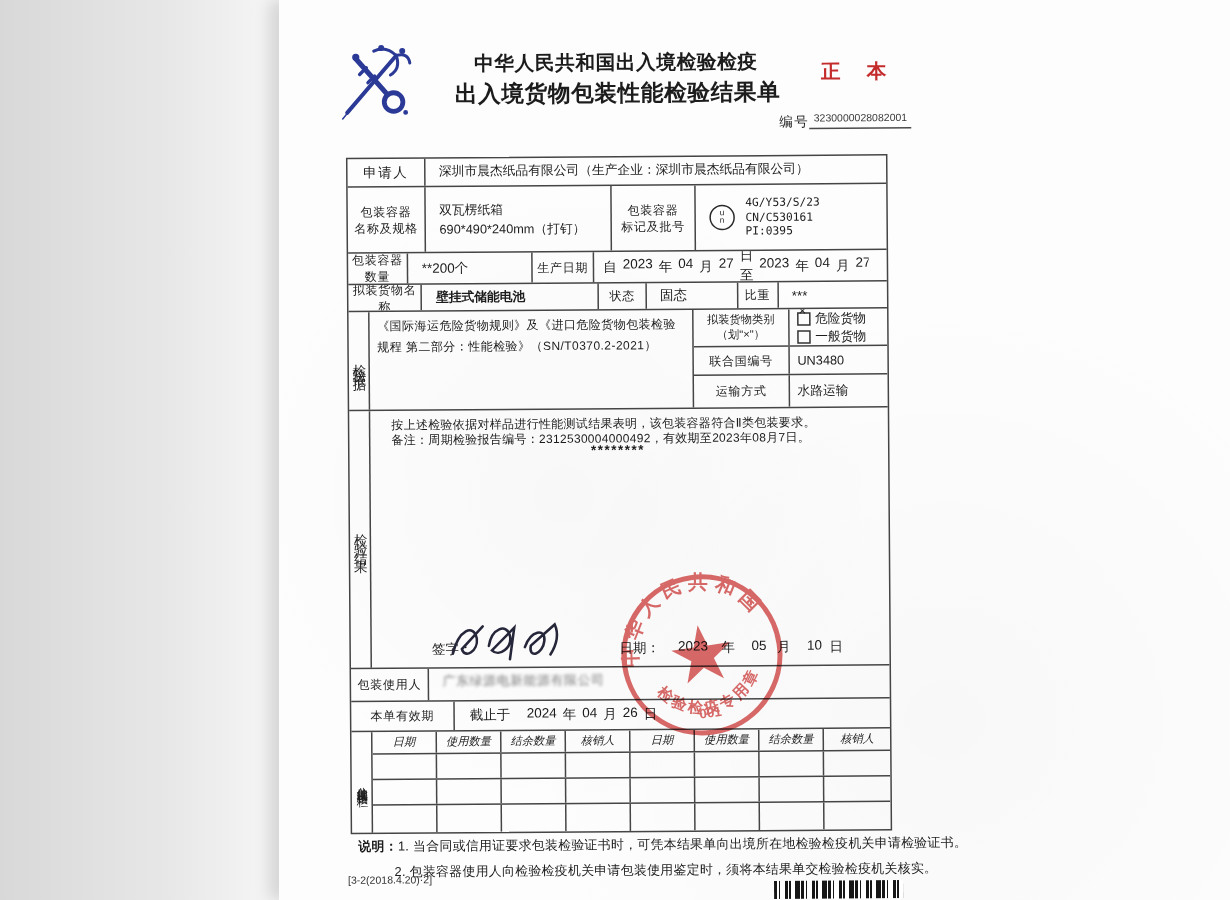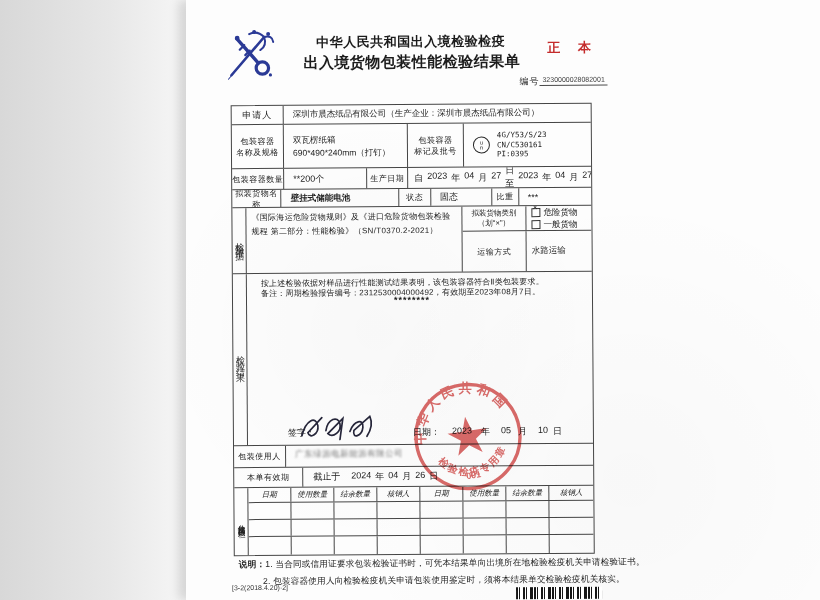--- a/index.html
+++ b/index.html
@@ -128,21 +128,21 @@
         </span>
         <span class="mono">
           <span style="display:block">4G/Y53/S/23</span>
           <span style="display:block">CN/C530161</span>
           <span style="display:block">PI:0395</span>
         </span>
       </div>
     </div>
 
     <div class="row" style="height:21px">
-      <div class="cell" style="width:52px">
+      <div class="cell" style="width:40px">
           <span class="lab2">包装容器数量</span>
         </div>
       <div class="cell leftval" style="width:83px">**200个</div>
       <div class="cell" style="width:41px">
           <span class="lab2">生产日期</span>
         </div>
       <div class="cell endc leftval" style="width:183px;padding-left:5px">
         <span class="unit">自</span>
           <span class="num">2023</span>
           <span class="unit">年</span>
@@ -190,20 +190,26 @@
             <span class="cbline">
               <span class="cbmark">×</span>
               <span class="cb"></span>
               <span>危险货物</span>
             </span>
             <span class="cbline">
               <span class="cb"></span>
               <span>一般货物</span>
             </span>
           </div>
+        </div>
+        <div style="display:flex;height:19px;border-bottom:1px solid #454545;box-sizing:border-box">
+          <div class="cell" style="width:64px">
+              <span class="lab2">联合国编号</span>
+            </div>
+          <div class="cell endc leftval" style="flex:1;padding-left:5px;font-size:8.5px">UN3480</div>
         </div>
         <div style="display:flex;flex:1">
           <div class="cell" style="width:64px">
               <span class="lab2">运输方式</span>
             </div>
           <div class="cell endc leftval" style="flex:1;padding-left:5px;font-size:8.5px">水路运输</div>
         </div>
       </div>
     </div>
 

